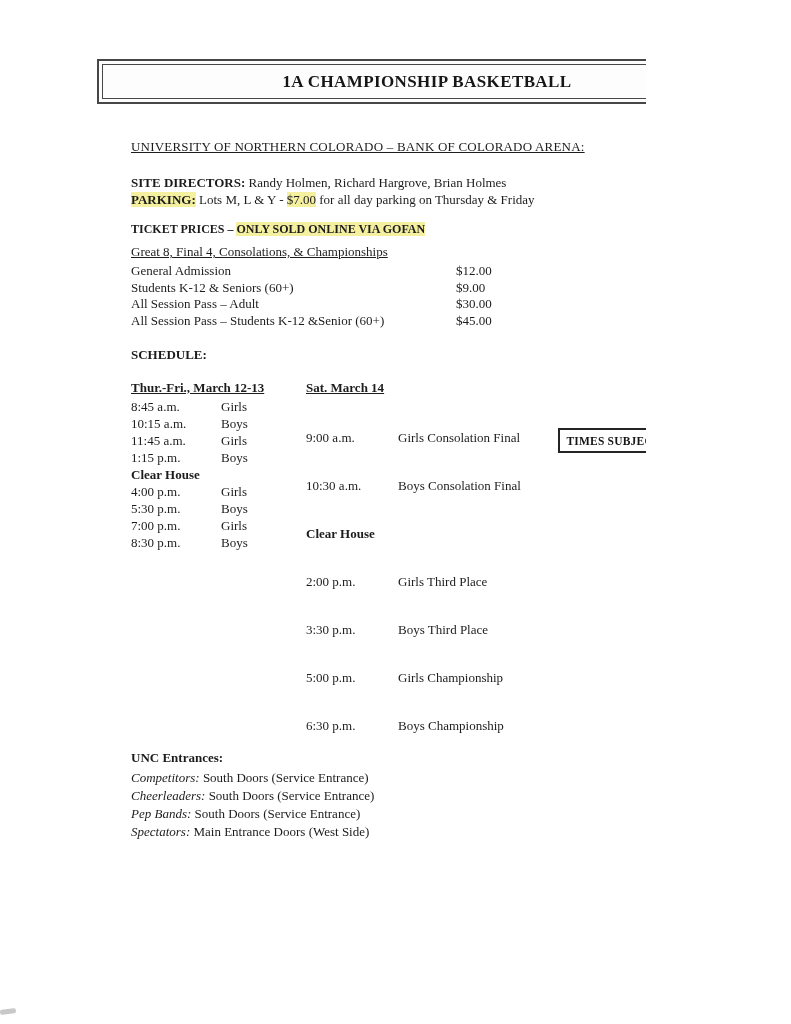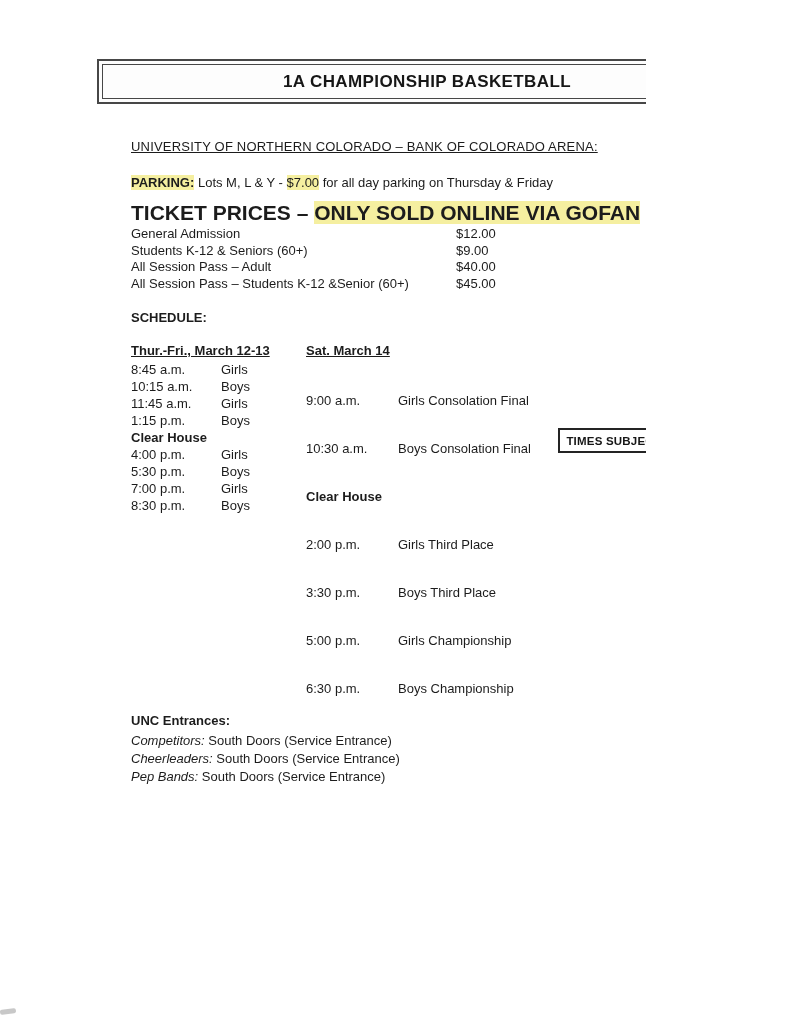--- a/index.html
+++ b/index.html
@@ -1,19 +1,19 @@
 <!DOCTYPE html>
 <html><head>
 <meta charset="utf-8">
 <style>
   * { margin:0; padding:0; box-sizing:border-box; }
   html,body { background:#ffffff; }
   .page {
     position:relative; width:646px; height:1024px; background:#ffffff;
-    font-family:Liberation Sans, sans-serif; color:#1c1c1c; overflow:hidden;padding-left:24px;
+    font-family:Liberation Serif, serif; color:#1c1c1c; overflow:hidden;padding-left:24px;
   }
   .b { font-weight:bold; }
   .u { text-decoration:underline; }
   .i { font-style:italic; }
   .hl { background:#f5efa0;margin-top:24px; }
 
   .title-box {
     position:absolute; left:97px; top:59px; width:660px; height:45px;
     border:2px solid #474747; padding:3px; background:#fdfdfd;
   }
@@ -22,21 +22,21 @@
     display:flex; align-items:center; justify-content:center;
     font-weight:bold; font-size:17px; letter-spacing:.4px; color:#161616;
   }
 
   .content {
     position:absolute; left:131px; top:138px; width:620px;
     font-size:13px; line-height:17px;
   }
   .venue { margin-bottom:19px; letter-spacing:.2px; }
   .line { line-height:17px; }
-  .tickets-heading { margin-top:13px; margin-bottom:5px; font-size:21px; }
+  .tickets-heading { margin-top:13px; margin-bottom:5px; font-size:12px; }
   .subheading { margin-bottom:3px; }
   .ticket-row { line-height:16.5px; }
   .t-label { display:inline-block; width:325px; }
   .note { margin-top:4px; }
 
   .sched-heading { margin-top:17px; margin-bottom:16px; }
   .sched-cols { display:flex; }
   .col1 { width:175px; }
   .col2 { flex:1; }
   .sch-head { margin-bottom:2px; }
@@ -66,29 +66,31 @@
 <div class="page">
 
   <div class="title-box">
     <div class="title-inner">1A CHAMPIONSHIP BASKETBALL</div>
   </div>
 
   <div class="content">
 
     <div class="venue u">UNIVERSITY OF NORTHERN COLORADO – BANK OF COLORADO ARENA:</div>
 
+    <div class="line"><span class="b">SITE DIRECTORS:</span><span> Randy Holmen, Richard Hargrove, Brian Holmes</span></div>
 
     <div class="line"><span class="b hl">PARKING:</span><span> Lots M, L &amp; Y - </span><span class="hl">$7.00</span><span> for all day parking on Thursday &amp; Friday</span></div>
 
     <div class="tickets-heading"><span class="b">TICKET PRICES – </span><span class="b hl">ONLY SOLD ONLINE VIA GOFAN</span></div>
 
+    <div class="subheading u">Great 8, Final 4, Consolations, &amp; Championships</div>
 
     <div class="ticket-row"><span class="t-label">General Admission</span><span class="t-price">$12.00</span></div>
     <div class="ticket-row"><span class="t-label">Students K-12 &amp; Seniors (60+)</span><span class="t-price">$9.00</span></div>
-    <div class="ticket-row"><span class="t-label">All Session Pass – Adult</span><span class="t-price">$40.00</span></div>
+    <div class="ticket-row"><span class="t-label">All Session Pass – Adult</span><span class="t-price">$30.00</span></div>
     <div class="ticket-row"><span class="t-label">All Session Pass – Students K-12 &amp;Senior (60+)</span><span class="t-price">$45.00</span></div>
 
 
     <div class="sched-heading b">SCHEDULE:</div>
 
     <div class="sched-cols">
 
       <div class="sched-col col1">
         <div class="sch-head b u">Thur.-Fri., March 12-13</div>
         <div class="sch-row"><span class="time">8:45 a.m.</span><span class="evt">Girls</span></div>
@@ -113,20 +115,21 @@
         <div class="sch-row"><span class="time">6:30 p.m.</span><span class="evt">Boys Championship</span></div>
       </div>
 
     </div>
 
     <div class="entrances">
       <div class="ent-heading b">UNC Entrances:</div>
       <div class="ent-row"><span class="i">Competitors:</span><span> South Doors (Service Entrance)</span></div>
       <div class="ent-row"><span class="i">Cheerleaders:</span><span> South Doors (Service Entrance)</span></div>
       <div class="ent-row"><span class="i">Pep Bands:</span><span> South Doors (Service Entrance)</span></div>
+      <div class="ent-row"><span class="i">Spectators:</span><span> Main Entrance Doors (West Side)</span></div>
     </div>
 
   </div>
 
   <div class="times-box">
     <span>TIMES SUBJECT TO CHANGE</span>
   </div>
 
   <div class="scan-artifact"></div>
 

